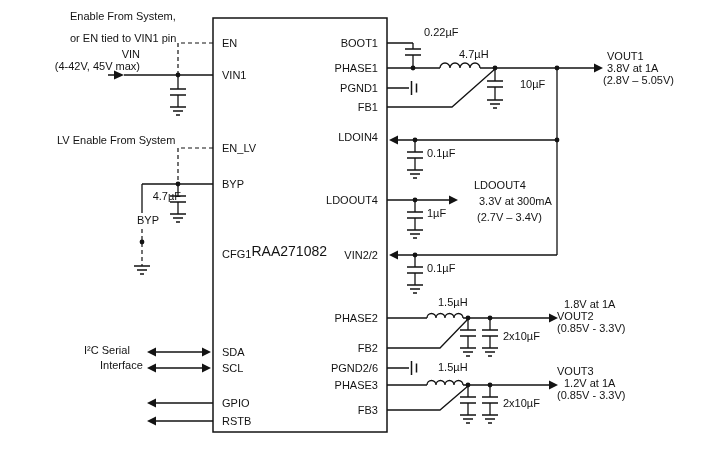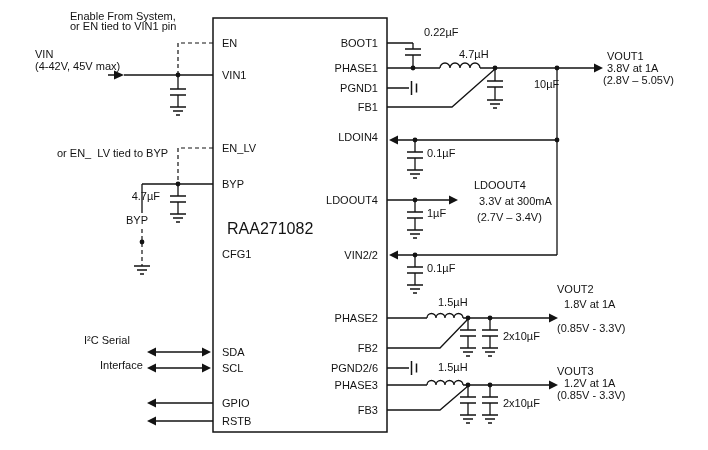--- a/index.html
+++ b/index.html
@@ -1,24 +1,24 @@
 <!DOCTYPE html>
 <html><head>
 <meta charset="utf-8">
 <style>
   html,body{margin:0;padding:0;background:#fff;}
   .stage{position:relative;width:708px;height:450px;background:#ffffff;
          font-family:"Liberation Sans",sans-serif;color:#131313;overflow:hidden;}
   .lbl{position:absolute;font-size:11px;line-height:12px;white-space:pre;}
-  .ctr{text-align:left;}
+  .ctr{text-align:right;}
   .rgt{text-align:right;}
   .pin{position:absolute;font-size:11px;line-height:12px;white-space:pre;}
   .pl{left:222px;}
   .pr{right:330px;text-align:right;}
-  .part{position:absolute;font-size:16px;}
+  .part{position:absolute;font-size:14px;margin-top:23px;}
   svg.wires{position:absolute;left:0;top:0;}
 </style>
 </head>
 <body>
 
 <div class="stage">
 
   <svg class="wires" width="708" height="450" viewBox="0 0 708 450">
 
     <defs>
@@ -154,49 +154,49 @@
   <div class="pin pr" style="top:131px">LDOIN4</div>
   <div class="pin pr" style="top:194px">LDOOUT4</div>
   <div class="pin pr" style="top:249px">VIN2/2</div>
   <div class="pin pr" style="top:312px">PHASE2</div>
   <div class="pin pr" style="top:342px">FB2</div>
   <div class="pin pr" style="top:362px">PGND2/6</div>
   <div class="pin pr" style="top:379px">PHASE3</div>
   <div class="pin pr" style="top:404px">FB3</div>
 
   <div class="lbl" style="left:70px;top:10px">Enable From System,</div>
-  <div class="lbl" style="left:70px;top:20px">or EN tied to VIN1 pin</div>
+  <div class="lbl" style="left:70px;top:32px">or EN tied to VIN1 pin</div>
   <div class="lbl ctr" style="left:35px;top:48px;width:105px">VIN</div>
   <div class="lbl ctr" style="left:35px;top:60px;width:105px">(4-42V, 45V max)</div>
-  <div class="lbl" style="left:57px;top:147px">or EN_  LV tied to BYP</div>
-  <div class="lbl rgt" style="left:122px;top:190px;width:38px">4.7µF</div>
+  <div class="lbl" style="left:57px;top:134px">LV Enable From System</div>
+  <div class="lbl rgt" style="left:143px;top:190px;width:38px">4.7µF</div>
   <div class="lbl ctr" style="left:126px;top:214px;width:33px">BYP</div>
-  <div class="lbl" style="left:84px;top:334px">I²C Serial</div>
+  <div class="lbl" style="left:84px;top:344px">I²C Serial</div>
   <div class="lbl" style="left:100px;top:359px">Interface</div>
 
   <div class="lbl" style="left:424px;top:26px">0.22µF</div>
   <div class="lbl" style="left:459px;top:48px">4.7µH</div>
-  <div class="lbl" style="left:534px;top:78px">10µF</div>
+  <div class="lbl" style="left:520px;top:78px">10µF</div>
   <div class="lbl" style="left:427px;top:147px">0.1µF</div>
   <div class="lbl" style="left:427px;top:207px">1µF</div>
   <div class="lbl" style="left:427px;top:262px">0.1µF</div>
   <div class="lbl" style="left:438px;top:296px">1.5µH</div>
   <div class="lbl" style="left:503px;top:330px">2x10µF</div>
   <div class="lbl" style="left:438px;top:361px">1.5µH</div>
   <div class="lbl" style="left:503px;top:397px">2x10µF</div>
 
   <div class="lbl" style="left:607px;top:50px">VOUT1</div>
   <div class="lbl" style="left:607px;top:62px">3.8V at 1A</div>
   <div class="lbl" style="left:603px;top:74px">(2.8V – 5.05V)</div>
 
   <div class="lbl" style="left:474px;top:179px">LDOOUT4</div>
   <div class="lbl" style="left:479px;top:195px">3.3V at 300mA</div>
   <div class="lbl" style="left:477px;top:211px">(2.7V – 3.4V)</div>
 
-  <div class="lbl" style="left:557px;top:283px">VOUT2</div>
+  <div class="lbl" style="left:557px;top:310px">VOUT2</div>
   <div class="lbl" style="left:564px;top:298px">1.8V at 1A</div>
   <div class="lbl" style="left:557px;top:322px">(0.85V - 3.3V)</div>
 
   <div class="lbl" style="left:557px;top:365px">VOUT3</div>
   <div class="lbl" style="left:564px;top:377px">1.2V at 1A</div>
   <div class="lbl" style="left:557px;top:389px">(0.85V - 3.3V)</div>
 
 </div>
 
 </body></html>

